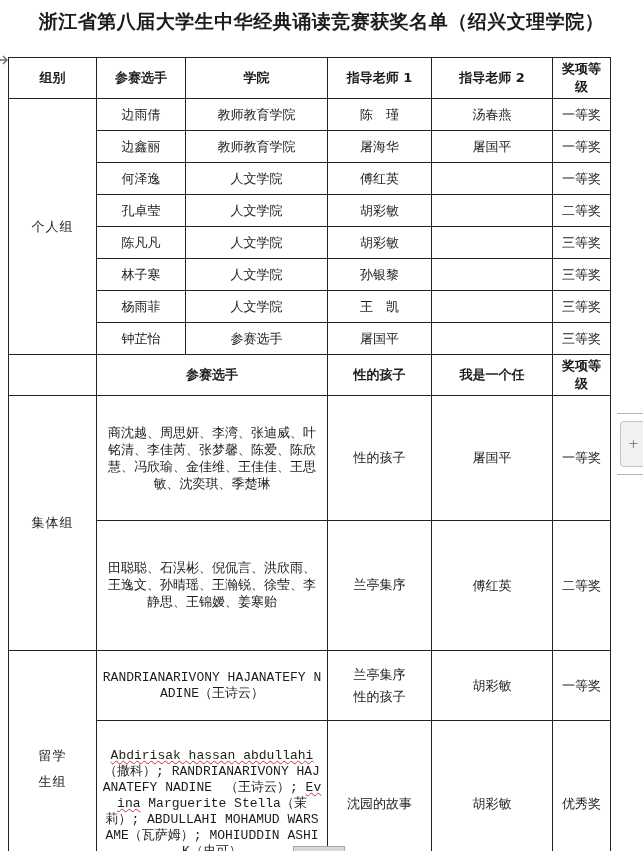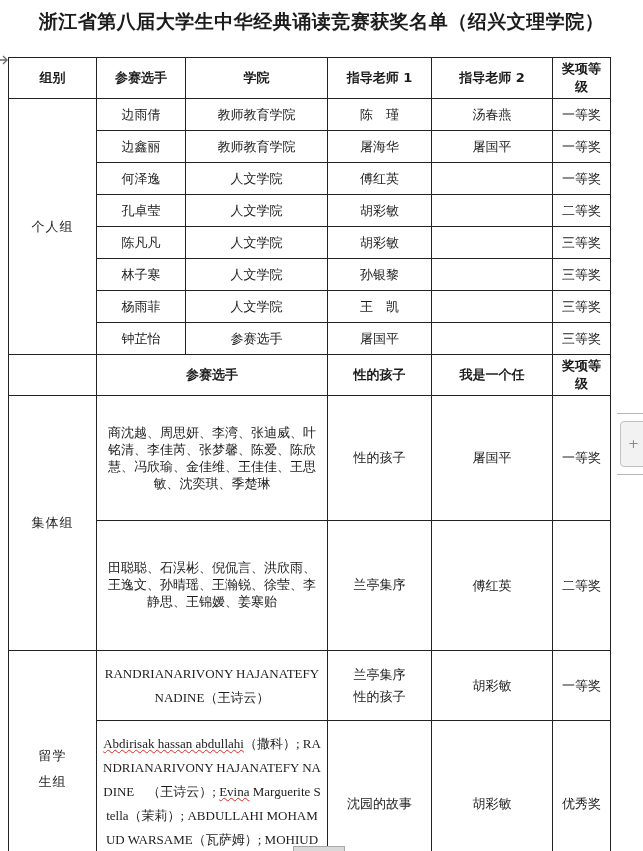--- a/index.html
+++ b/index.html
@@ -16,21 +16,21 @@
   }
   .awards td,.awards th{
     border:1px solid #222;font-size:13px;text-align:center;vertical-align:middle;
     padding:2px 5px;font-weight:normal;overflow:hidden;word-break:break-all;
   }
   .awards th{font-weight:bold;}
   .group-label{font-weight:bold;font-size:13.5px;letter-spacing:1px;white-space:pre-line;}
   .collective-label{padding-top:46px;vertical-align:top;}
   .foreign-label{vertical-align:bottom;padding-bottom:16px;line-height:26px;}
   .participants{text-align:left;line-height:17px;padding:5px 8px;}
-  .latin{font-family:Liberation Serif, serif;font-size:12.5px;line-height:24px;}
+  .latin{font-family:Liberation Mono, monospace;font-size:12.5px;line-height:16px;}
   .wavy{
     text-decoration:underline;text-decoration-style:wavy;
     text-decoration-color:#dd2a2a;text-decoration-thickness:1px;text-decoration-skip-ink:none;
   }
   .work-cell{white-space:pre-line;line-height:22px;}
   
   .edge-arrow{position:absolute;left:-4px;top:52px;}
   .right-line{position:absolute;height:1px;background:#b5b5b5;left:617px;width:26px;}
   .right-widget{
     position:absolute;left:620px;top:421px;width:30px;height:46px;

